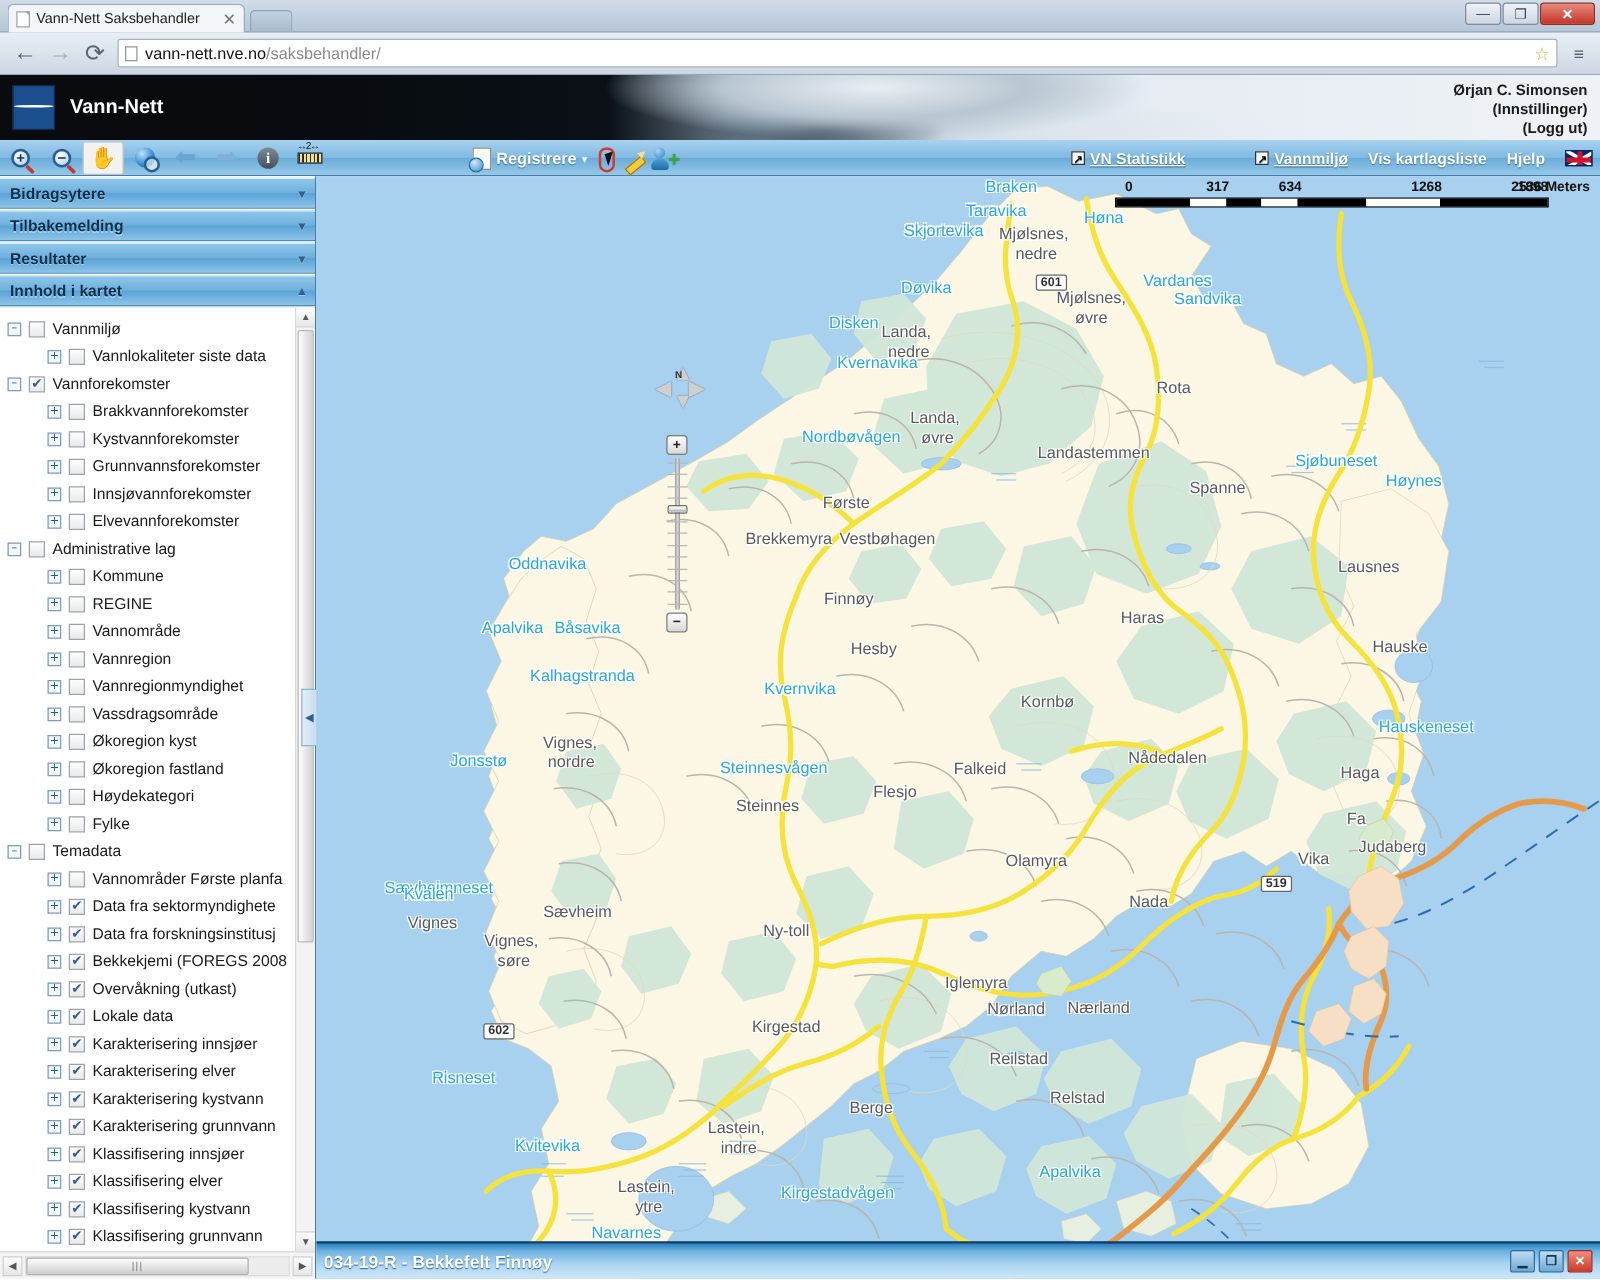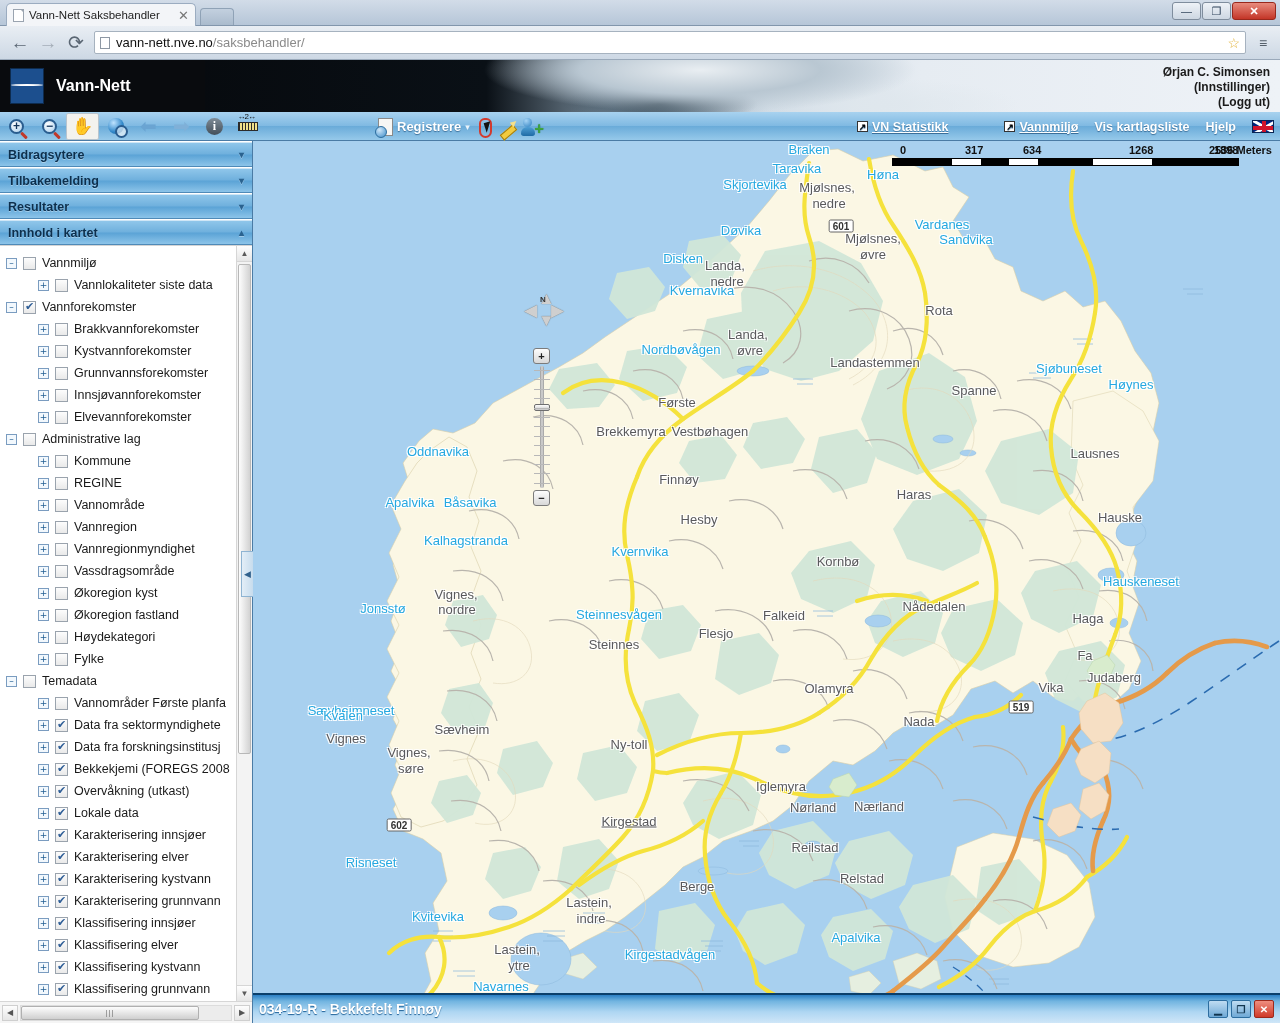--- a/index.html
+++ b/index.html
@@ -1136,21 +1136,21 @@
           <div class="mlabel" style="position: absolute; left: 156px; top: 611px; font-size: 13px; white-space: nowrap; transform: translate(-50%, -50%); color: rgb(89, 89, 92); text-shadow: rgba(255, 255, 255, 0.9) -1px -1px 0px, rgba(255, 255, 255, 0.9) 1px -1px 0px, rgba(255, 255, 255, 0.9) -1px 1px 0px, rgba(255, 255, 255, 0.9) 1px 1px 0px;">Vignes,</div>
           <div class="mlabel" style="position: absolute; left: 158px; top: 627px; font-size: 13px; white-space: nowrap; transform: translate(-50%, -50%); color: rgb(89, 89, 92); text-shadow: rgba(255, 255, 255, 0.9) -1px -1px 0px, rgba(255, 255, 255, 0.9) 1px -1px 0px, rgba(255, 255, 255, 0.9) -1px 1px 0px, rgba(255, 255, 255, 0.9) 1px 1px 0px;">søre</div>
           <div class="mlabel" style="position: absolute; left: 376px; top: 603px; font-size: 13px; white-space: nowrap; transform: translate(-50%, -50%); color: rgb(89, 89, 92); text-shadow: rgba(255, 255, 255, 0.9) -1px -1px 0px, rgba(255, 255, 255, 0.9) 1px -1px 0px, rgba(255, 255, 255, 0.9) -1px 1px 0px, rgba(255, 255, 255, 0.9) 1px 1px 0px;">Ny-toll</div>
           <div class="mlabel" style="position: absolute; left: 576px; top: 547px; font-size: 13px; white-space: nowrap; transform: translate(-50%, -50%); color: rgb(89, 89, 92); text-shadow: rgba(255, 255, 255, 0.9) -1px -1px 0px, rgba(255, 255, 255, 0.9) 1px -1px 0px, rgba(255, 255, 255, 0.9) -1px 1px 0px, rgba(255, 255, 255, 0.9) 1px 1px 0px;">Olamyra</div>
           <div class="mlabel" style="position: absolute; left: 666px; top: 580px; font-size: 13px; white-space: nowrap; transform: translate(-50%, -50%); color: rgb(89, 89, 92); text-shadow: rgba(255, 255, 255, 0.9) -1px -1px 0px, rgba(255, 255, 255, 0.9) 1px -1px 0px, rgba(255, 255, 255, 0.9) -1px 1px 0px, rgba(255, 255, 255, 0.9) 1px 1px 0px;">Nada</div>
           <div class="mlabel" style="position: absolute; left: 528px; top: 645px; font-size: 13px; white-space: nowrap; transform: translate(-50%, -50%); color: rgb(89, 89, 92); text-shadow: rgba(255, 255, 255, 0.9) -1px -1px 0px, rgba(255, 255, 255, 0.9) 1px -1px 0px, rgba(255, 255, 255, 0.9) -1px 1px 0px, rgba(255, 255, 255, 0.9) 1px 1px 0px;">Iglemyra</div>
           <div class="mlabel" style="position: absolute; left: 560px; top: 666px; font-size: 13px; white-space: nowrap; transform: translate(-50%, -50%); color: rgb(89, 89, 92); text-shadow: rgba(255, 255, 255, 0.9) -1px -1px 0px, rgba(255, 255, 255, 0.9) 1px -1px 0px, rgba(255, 255, 255, 0.9) -1px 1px 0px, rgba(255, 255, 255, 0.9) 1px 1px 0px;">Nørland</div>
           <div class="mlabel" style="position: absolute; left: 626px; top: 665px; font-size: 13px; white-space: nowrap; transform: translate(-50%, -50%); color: rgb(89, 89, 92); text-shadow: rgba(255, 255, 255, 0.9) -1px -1px 0px, rgba(255, 255, 255, 0.9) 1px -1px 0px, rgba(255, 255, 255, 0.9) -1px 1px 0px, rgba(255, 255, 255, 0.9) 1px 1px 0px;">Nærland</div>
           <div class="mlabel" style="position: absolute; left: 562px; top: 706px; font-size: 13px; white-space: nowrap; transform: translate(-50%, -50%); color: rgb(89, 89, 92); text-shadow: rgba(255, 255, 255, 0.9) -1px -1px 0px, rgba(255, 255, 255, 0.9) 1px -1px 0px, rgba(255, 255, 255, 0.9) -1px 1px 0px, rgba(255, 255, 255, 0.9) 1px 1px 0px;">Reilstad</div>
           <div class="mlabel" style="position: absolute; left: 609px; top: 737px; font-size: 13px; white-space: nowrap; transform: translate(-50%, -50%); color: rgb(89, 89, 92); text-shadow: rgba(255, 255, 255, 0.9) -1px -1px 0px, rgba(255, 255, 255, 0.9) 1px -1px 0px, rgba(255, 255, 255, 0.9) -1px 1px 0px, rgba(255, 255, 255, 0.9) 1px 1px 0px;">Relstad</div>
-          <div class="mlabel" style="position: absolute; left: 376px; top: 680px; font-size: 13px; white-space: nowrap; transform: translate(-50%, -50%); color: rgb(89, 89, 92); text-shadow: rgba(255, 255, 255, 0.9) -1px -1px 0px, rgba(255, 255, 255, 0.9) 1px -1px 0px, rgba(255, 255, 255, 0.9) -1px 1px 0px, rgba(255, 255, 255, 0.9) 1px 1px 0px; text-decoration: underline;">Kirgestad</div>
+          <div class="mlabel" style="position: absolute; left: 376px; top: 680px; font-size: 13px; white-space: nowrap; transform: translate(-50%, -50%); color: rgb(89, 89, 92); text-shadow: rgba(255, 255, 255, 0.9) -1px -1px 0px, rgba(255, 255, 255, 0.9) 1px -1px 0px, rgba(255, 255, 255, 0.9) -1px 1px 0px, rgba(255, 255, 255, 0.9) 1px 1px 0px;">Kirgestad</div>
           <div class="mlabel" style="position: absolute; left: 444px; top: 745px; font-size: 13px; white-space: nowrap; transform: translate(-50%, -50%); color: rgb(89, 89, 92); text-shadow: rgba(255, 255, 255, 0.9) -1px -1px 0px, rgba(255, 255, 255, 0.9) 1px -1px 0px, rgba(255, 255, 255, 0.9) -1px 1px 0px, rgba(255, 255, 255, 0.9) 1px 1px 0px;">Berge</div>
           <div class="mlabel" style="position: absolute; left: 336px; top: 761px; font-size: 13px; white-space: nowrap; transform: translate(-50%, -50%); color: rgb(89, 89, 92); text-shadow: rgba(255, 255, 255, 0.9) -1px -1px 0px, rgba(255, 255, 255, 0.9) 1px -1px 0px, rgba(255, 255, 255, 0.9) -1px 1px 0px, rgba(255, 255, 255, 0.9) 1px 1px 0px;">Lastein,</div>
           <div class="mlabel" style="position: absolute; left: 338px; top: 777px; font-size: 13px; white-space: nowrap; transform: translate(-50%, -50%); color: rgb(89, 89, 92); text-shadow: rgba(255, 255, 255, 0.9) -1px -1px 0px, rgba(255, 255, 255, 0.9) 1px -1px 0px, rgba(255, 255, 255, 0.9) -1px 1px 0px, rgba(255, 255, 255, 0.9) 1px 1px 0px;">indre</div>
           <div class="mlabel" style="position: absolute; left: 264px; top: 808px; font-size: 13px; white-space: nowrap; transform: translate(-50%, -50%); color: rgb(89, 89, 92); text-shadow: rgba(255, 255, 255, 0.9) -1px -1px 0px, rgba(255, 255, 255, 0.9) 1px -1px 0px, rgba(255, 255, 255, 0.9) -1px 1px 0px, rgba(255, 255, 255, 0.9) 1px 1px 0px;">Lastein,</div>
           <div class="mlabel" style="position: absolute; left: 266px; top: 824px; font-size: 13px; white-space: nowrap; transform: translate(-50%, -50%); color: rgb(89, 89, 92); text-shadow: rgba(255, 255, 255, 0.9) -1px -1px 0px, rgba(255, 255, 255, 0.9) 1px -1px 0px, rgba(255, 255, 255, 0.9) -1px 1px 0px, rgba(255, 255, 255, 0.9) 1px 1px 0px;">ytre</div>
           <div style="position: absolute; left: 588px; top: 85px; transform: translate(-50%, -50%); background: rgb(255, 255, 255); border: 1px solid rgb(102, 102, 102); border-radius: 2px; padding: 0px 3px; font-size: 10px; font-weight: bold; color: rgb(51, 51, 51); font-family: &quot;Liberation Sans&quot;, sans-serif;">601</div>
           <div style="position: absolute; left: 146px; top: 684px; transform: translate(-50%, -50%); background: rgb(255, 255, 255); border: 1px solid rgb(102, 102, 102); border-radius: 2px; padding: 0px 3px; font-size: 10px; font-weight: bold; color: rgb(51, 51, 51); font-family: &quot;Liberation Sans&quot;, sans-serif;">602</div>
           <div style="position: absolute; left: 768px; top: 566px; transform: translate(-50%, -50%); background: rgb(255, 255, 255); border: 1px solid rgb(102, 102, 102); border-radius: 2px; padding: 0px 3px; font-size: 10px; font-weight: bold; color: rgb(51, 51, 51); font-family: &quot;Liberation Sans&quot;, sans-serif;">519</div>
         </div>
     </div>

